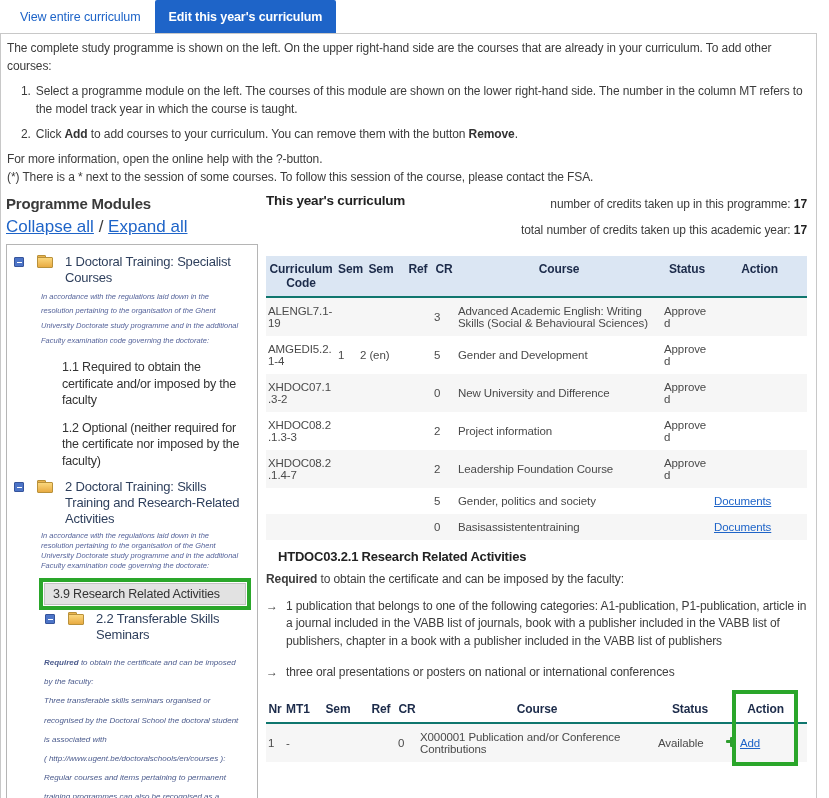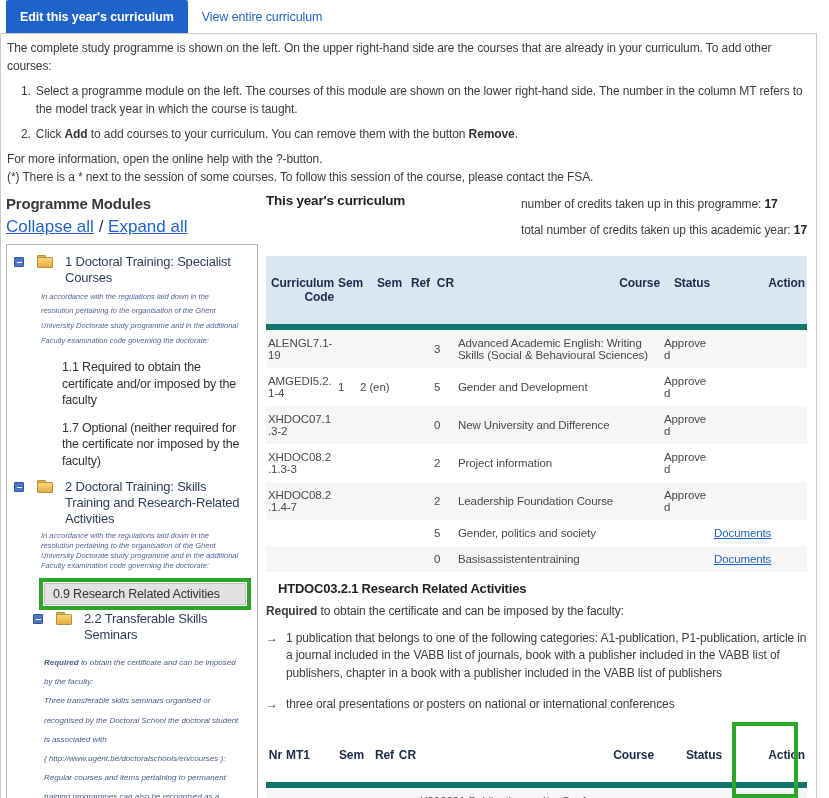--- a/index.html
+++ b/index.html
@@ -31,21 +31,21 @@
   
   .pm-title { font-size:15px; font-weight:bold; color:#3a3a3a; margin:7px 0 5px; letter-spacing:-0.2px; }
   .pm-links { font-size:17px; margin-bottom:7px; }
   a.lnk { color:#1E64C8; text-decoration:underline; cursor:pointer; }
   .pm-sep { color:#3c3c3c; }
   .tree { border:1px solid #b5b5b5; height:588px; padding:6px 4px 0 7px; overflow:hidden; position:relative; background:#fff; }
 
   .tnode { display:flex; gap:13px; align-items:flex-start; font-size:13px; color:#2e3f5c;
     line-height:1.22; margin:3px 0 2px; letter-spacing:-0.2px; cursor:pointer;justify-content:flex-end; }
   .tnode-label { max-width:205px; }
-  .tnode-sub { margin-left:11px;padding-left:8px; }
+  .tnode-sub { margin-left:23px;padding-left:8px; }
 
   .minus-icon { flex:none; width:10px; height:10px; background:#4c74c7; border:1px solid #36549b;
     border-radius:1px; position:relative; margin-top:3px; cursor:pointer; }
   .minus-icon::after { content:""; position:absolute; left:2px; top:3.5px; width:4.5px; height:1.6px; background:#fff; }
 
   .folder-icon { flex:none; width:15px; height:12px; position:relative; margin-top:1px; }
   .folder-icon::before { content:""; position:absolute; left:0; top:0; width:7px; height:4px;
     background:#eab44e; border:1px solid #b9913a; border-radius:1px 1px 0 0; }
   .folder-icon::after { content:""; position:absolute; left:0; top:2px; width:14px; height:9px;
     background:linear-gradient(#fbd77c,#e8ab42); border:1px solid #b9913a; border-radius:1px; }
@@ -61,27 +61,27 @@
     background:#e2e2e2; border:1px solid #c2c2c2; padding:3px 8px; margin:12px 0 6px 30px; width:202px;
     outline:4px solid #2aa62a; outline-offset:1px; cursor:pointer; }
 
   .sem-block { margin:10px 0 0 30px; width:202px; font-size:8px; font-style:italic; color:#4a5a8c; }
   .sem-block .para { line-height:2.4; }
   .sem-block b { font-weight:bold; }
 
   
   .ryc-header { display:flex; justify-content:space-between; margin-top:3px; }
   .ryc-title { font-size:13.5px; font-weight:bold; color:#222; padding-top:2px; letter-spacing:-0.2px; }
-  .credits { text-align:left; font-size:12px; line-height:26px; letter-spacing:-0.1px; }
+  .credits { text-align:right; font-size:12px; line-height:26px; letter-spacing:-0.1px; }
   .credits b { color:#222; }
 
   table.ctable { width:100%; border-collapse:collapse; font-size:11.5px; color:#4a4a4a;
     letter-spacing:-0.1px; table-layout:fixed; }
-  table.ctable th { text-align:right; font-size:12px; font-weight:bold; color:#1c2b4a;
-    padding:20px 2px; vertical-align:top; border-bottom:6px solid #0f766e; }
+  table.ctable th { text-align:center; font-size:12px; font-weight:bold; color:#1c2b4a;
+    padding:6px 2px; vertical-align:top; border-bottom:2px solid #0f766e; }
   table.t1 th { background:#dbe6f3; }
   table.ctable td { padding:7px 2px; vertical-align:middle; word-wrap:break-word; }
   tr.stripe { background:#f6f6f6; }
   .t1wrap { margin-top:13px; }
   .t2wrap { position:relative; }
 
   .section-title { font-size:13px; font-weight:bold; color:#222; margin:9px 12px 8px; letter-spacing:-0.2px; }
   .req-para { font-size:12px; margin:0 0 12px; letter-spacing:-0.1px; }
   .bullet { display:flex; gap:8px; font-size:12px; line-height:1.45; margin:10px 0 14px; letter-spacing:-0.1px; }
   .bullet .arr { flex:none; }
@@ -90,22 +90,22 @@
   .plus-icon::before { content:""; position:absolute; left:3.5px; top:0; width:3px; height:10px; background:#2f9e2f; border-radius:1px; }
   .plus-icon::after  { content:""; position:absolute; left:0; top:3.5px; width:10px; height:3px; background:#2f9e2f; border-radius:1px; }
 
   .anno2 { position:absolute; top:-6px; right:9px; width:66px; height:76px;
     border:4px solid #2aa62a; pointer-events:none; }
 </style>
 </head>
 <body>
 
 <div class="tabbar">
+  <div class="tab tab-view">View entire curriculum</div>
   <div class="tab tab-edit">Edit this year's curriculum</div>
-  <div class="tab tab-view">View entire curriculum</div>
 </div>
 
 <div class="content">
 
   <div class="instructions">
     <div>The complete study programme is shown on the left. On the upper right-hand side are the courses that are already in your curriculum. To add other courses:</div>
     <div class="step">
       <span class="stepnum">1.</span>
       <span>Select a programme module on the left. The courses of this module are shown on the lower right-hand side. The number in the column MT refers to the model track year in which the course is taught.</span>
     </div>
@@ -129,30 +129,30 @@
 
       <div class="tree">
 
         <div class="tnode">
           <span class="minus-icon"></span>
           <span class="folder-icon"></span>
           <span class="tnode-label">1 Doctoral Training: Specialist Courses</span>
         </div>
         <div class="disclaimer loose">In accordance with the regulations laid down in the resolution pertaining to the organisation of the Ghent University Doctorate study programme and in the additional Faculty examination code governing the doctorate:</div>
         <div class="leaf">1.1 Required to obtain the certificate and/or imposed by the faculty</div>
-        <div class="leaf">1.7 Optional (neither required for the certificate nor imposed by the faculty)</div>
+        <div class="leaf">1.2 Optional (neither required for the certificate nor imposed by the faculty)</div>
 
         <div class="tnode" style="margin-top:10px">
           <span class="minus-icon"></span>
           <span class="folder-icon"></span>
           <span class="tnode-label">2 Doctoral Training: Skills Training and Research-Related Activities</span>
         </div>
         <div class="disclaimer tight">In accordance with the regulations laid down in the resolution pertaining to the organisation of the Ghent University Doctorate study programme and in the additional Faculty examination code governing the doctorate:</div>
 
-        <div class="leaf-selected">0.9 Research Related Activities</div>
+        <div class="leaf-selected">3.9 Research Related Activities</div>
 
         <div class="tnode tnode-sub">
           <span class="minus-icon"></span>
           <span class="folder-icon"></span>
           <span class="tnode-label">2.2 Transferable Skills Seminars</span>
         </div>
 
         <div class="sem-block">
           <div class="para"><b>Required</b><span> to obtain the certificate and can be imposed by the faculty:</span></div>
           <div class="para">Three transferable skills seminars organised or recognised by the Doctoral School the doctoral student is associated with</div>

